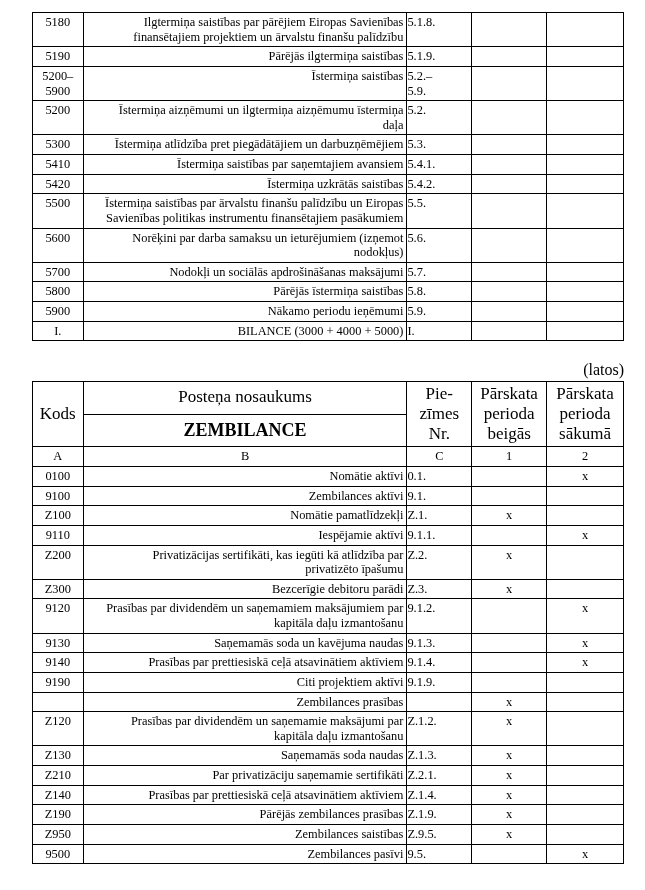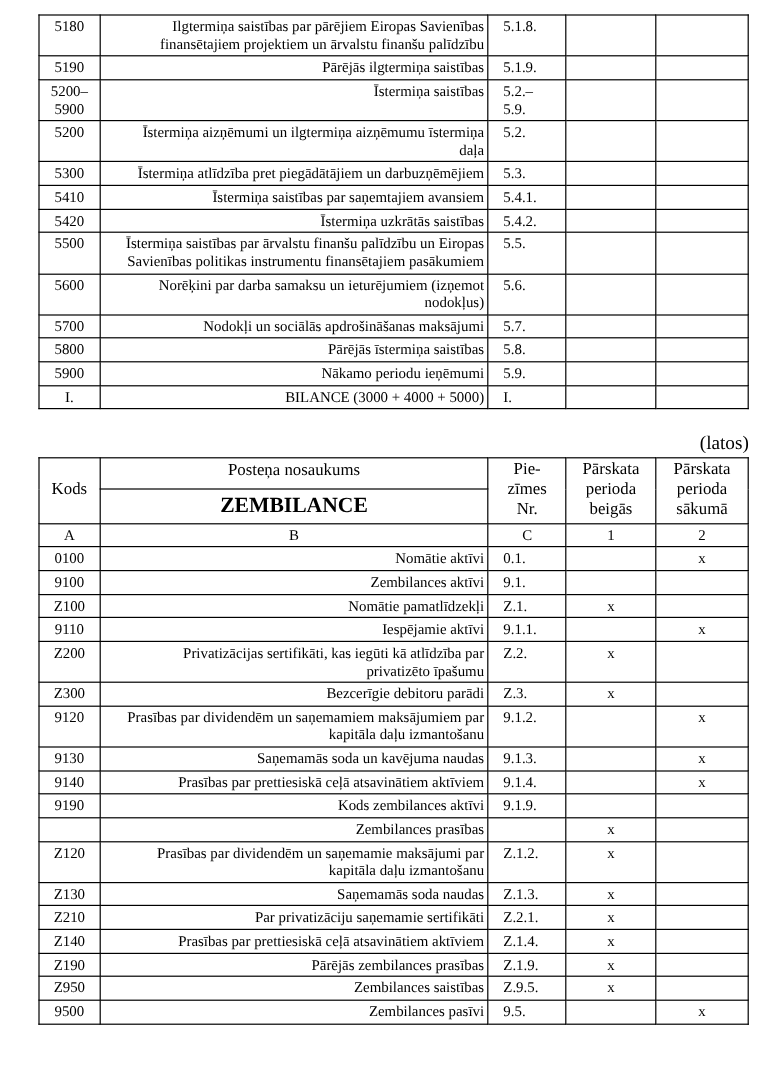--- a/index.html
+++ b/index.html
@@ -31,39 +31,39 @@
   td, th {
     border: 1px solid #000000;
     vertical-align: top;
     padding: 2px 3px 2px 3px;
     font-size: 12.4px;
     line-height: 1.18;
     font-weight: normal;
   }
   .c-code { width: 50px; text-align: center; }
   .c-name { width: 320px; text-align: right; }
-  .c-note { width: 64px; text-align: left; padding-left: 12px; }
+  .c-note { width: 64px; text-align: left; padding-left: 0; }
   .c-end  { width: 74px; text-align: center; }
   .c-beg  { width: 76px; text-align: center; }
   .bold { font-weight: normal; }
   .center { text-align: center; }
   .ind1 { padding-left: 14px; }
   .ind0 { padding-left: 4px; }
   .latos {
     text-align: right;
     font-size: 16px;
     padding-right: 6px;
     margin-top: 20px;
     margin-bottom: 2px;
     width: 592px;
   }
   .hdr td {
     text-align: center;
     vertical-align: middle;
-    font-size: 14px;
+    font-size: 17px;
     padding: 2px 2px;
   }
   .hdr .zb {
     font-weight: bold;
     font-size: 18px;
   }
   .hdr-mid { vertical-align: middle; }
   .letterrow td { text-align: center; font-size: 12.4px; }
   .x-mark { text-align: center; }
   .t2 { margin-top: 0px; }
@@ -280,21 +280,21 @@
         </tr>
         <tr>
           <td class="c-code center">9140</td>
           <td class="c-name ind1">Prasības par prettiesiskā ceļā atsavinātiem aktīviem</td>
           <td class="c-note">9.1.4.</td>
           <td class="c-end x-mark"></td>
           <td class="c-beg x-mark">x</td>
         </tr>
         <tr>
           <td class="c-code center">9190</td>
-          <td class="c-name ind1">Kods zembilances aktīvi</td>
+          <td class="c-name ind1">Citi projektiem aktīvi</td>
           <td class="c-note">9.1.9.</td>
           <td class="c-end x-mark"></td>
           <td class="c-beg x-mark"></td>
         </tr>
         <tr>
           <td class="c-code center bold"></td>
           <td class="c-name ind0 bold">Zembilances prasības</td>
           <td class="c-note bold"></td>
           <td class="c-end x-mark bold">x</td>
           <td class="c-beg x-mark bold"></td>

